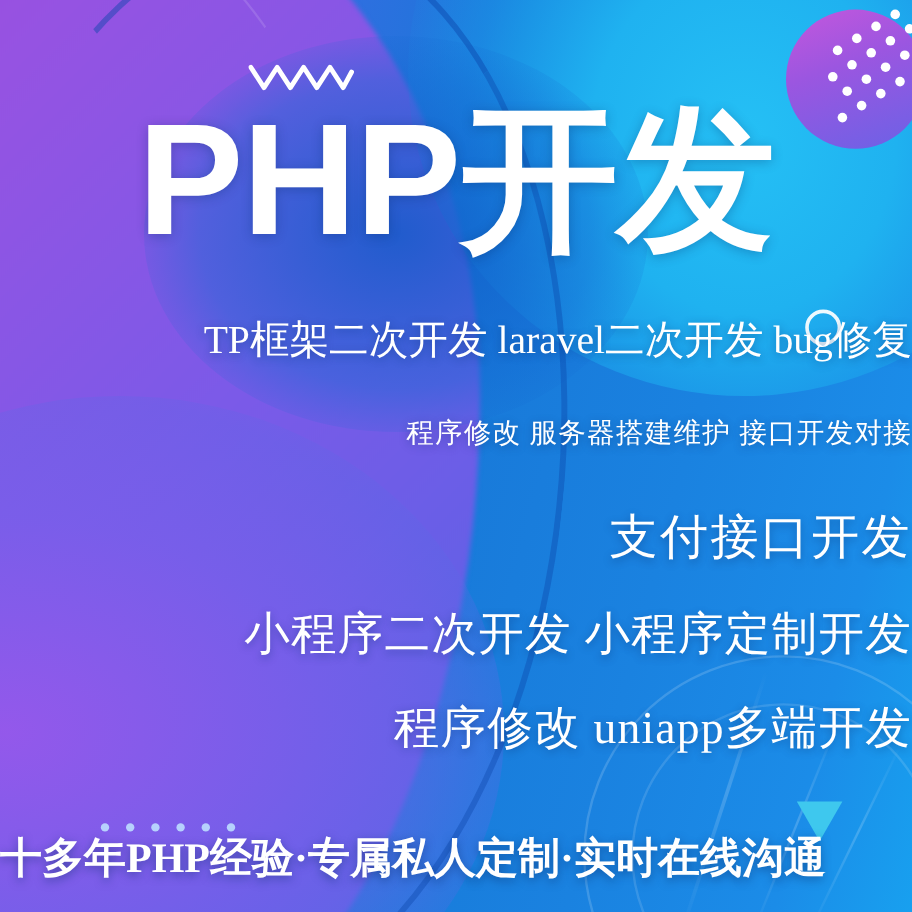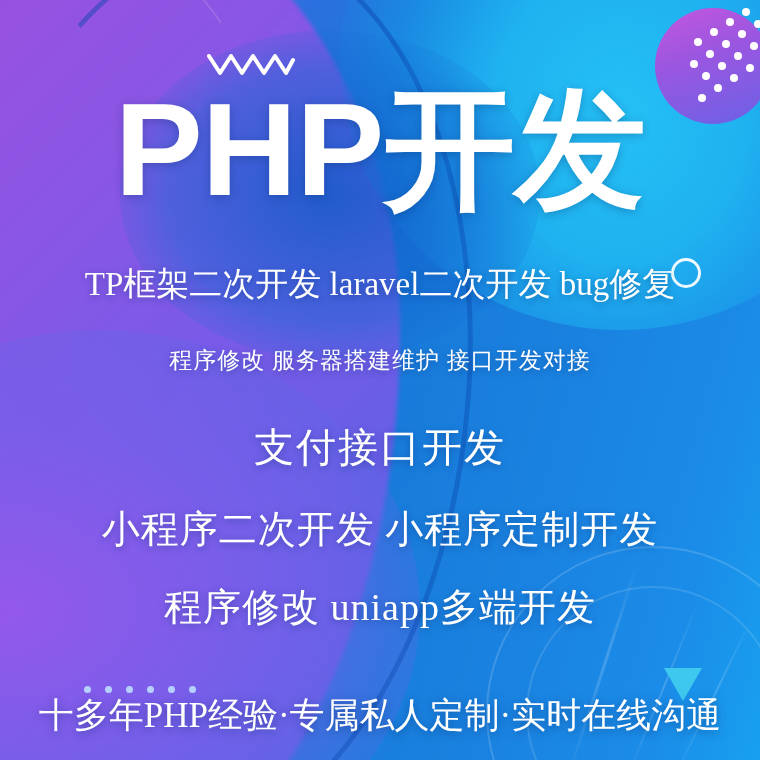--- a/index.html
+++ b/index.html
@@ -200,38 +200,38 @@
   }
   .lines {
     position: absolute;
     left: 0;
     right: 0;
     top: 268px;
     font-family: "Liberation Serif", "DejaVu Serif", serif;
     color: #ffffff;
   }
   .line {
-    text-align: center;
+    text-align: right;
     white-space: nowrap;
     text-shadow: 0 2px 7px rgba(10,45,110,0.42);
   }
   .line-1 { font-size: 33px; line-height: 33px; margin-bottom: 42px; }
   .line-2 { font-size: 23px; line-height: 35px; margin-bottom: 50px; letter-spacing: 1px; }
   .line-3 { font-size: 40px; line-height: 40px; margin-bottom: 42px; letter-spacing: 2px; }
   .line-4 { font-size: 38px; line-height: 38px; margin-bottom: 40px; letter-spacing: 1px; }
   .line-5 { font-size: 38px; line-height: 38px; margin-bottom: 0; letter-spacing: 1px; }
   .footer-line {
     position: absolute;
     left: 0;
     right: 0;
     top: 698px;
-    text-align: center;
+    text-align: left;
     white-space: nowrap;
     font-family: "Liberation Serif", "DejaVu Serif", serif;
-    font-weight: 400;
+    font-weight: 700;
     font-size: 35px;
     line-height: 35px;
     color: #ffffff;
     text-shadow: 0 2px 8px rgba(10,45,110,0.5);
   }
 </style>
 </head>
 <body>
 
 <div id="banner">

